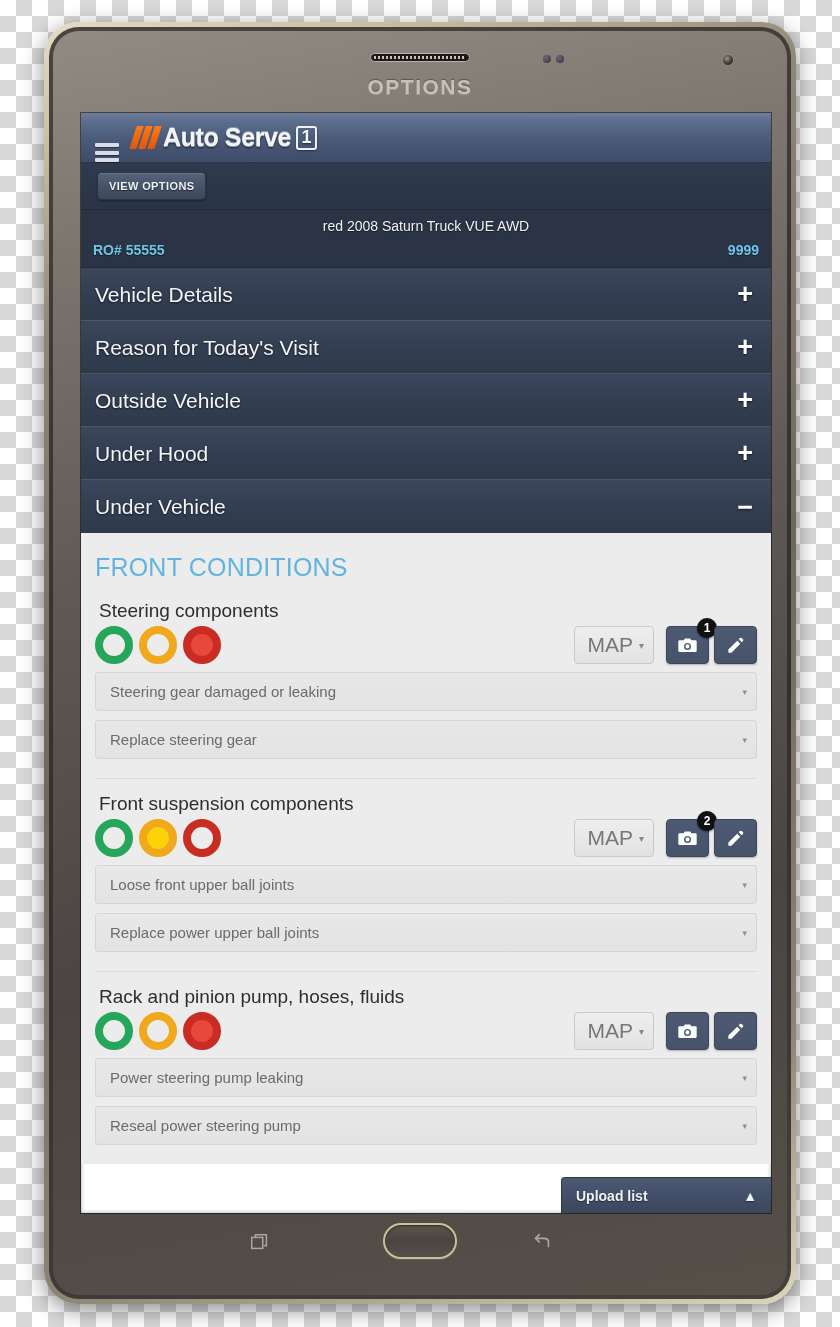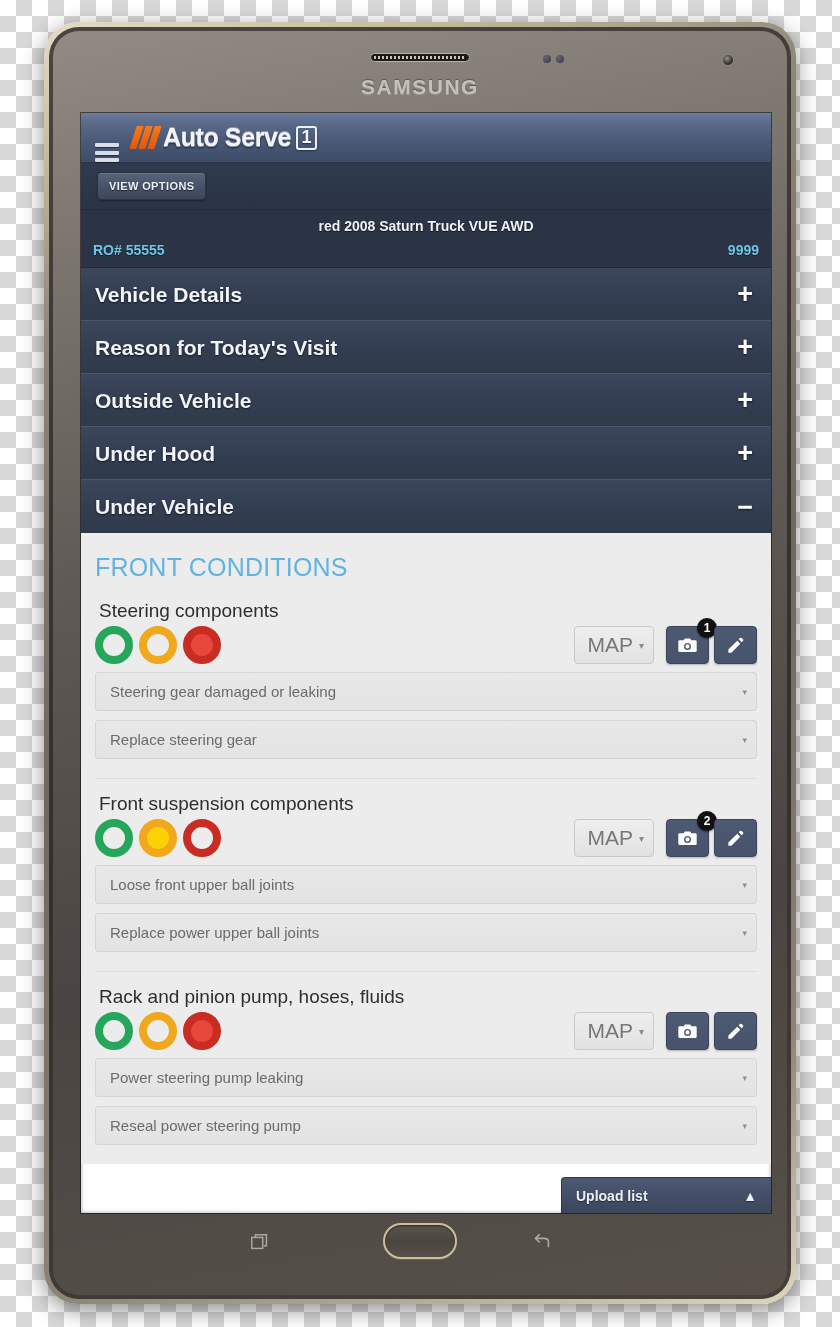--- a/index.html
+++ b/index.html
@@ -160,21 +160,21 @@
 
   
   #vehicle-bar {
     background: #2b3445;
     padding: 8px 12px 9px;
     border-bottom: 1px solid #222b3b;
   }
   #vehicle-title {
     text-align: center;
     color: #f0f2f6;
-    font-size: 14px; font-weight: bold;
+    font-size: 14px; font-weight: normal;
     text-shadow: 0 1px 1px rgba(0,0,0,.6);
     margin-bottom: 8px;
   }
   #ro-row {
     display: flex; justify-content: space-between; align-items: baseline;
     color: #6fc6e8;
     font-size: 14px; font-weight: bold;
     text-shadow: 0 1px 1px rgba(0,0,0,.5);
   }
 
@@ -183,21 +183,21 @@
     height: 53px;
     background: linear-gradient(180deg, #3b465c 0%, #333e52 50%, #2e3949 100%);
     border-bottom: 1px solid #4c566b;
     border-top: 1px solid #46506596;
     display: flex; align-items: center; justify-content: space-between;
     padding: 0 18px 0 14px;
     cursor: pointer;
   }
   .acc-title {
     color: #f3f5f8;
-    font-size: 21px; font-weight: bold;
+    font-size: 21px; font-weight: normal;
     text-shadow: 0 1px 2px rgba(0,0,0,.6);
   }
   .acc-toggle {
     color: #ffffff;
     font-size: 27px; font-weight: bold; line-height: 1;
     text-shadow: 0 1px 2px rgba(0,0,0,.6);
   }
   .acc-header.open { border-bottom: none; }
 
   
@@ -338,21 +338,21 @@
   <div id="bezel">
     <div id="bezel-inner">
 
       <div id="top-hw">
         <div id="speaker">
           <div id="speaker-dots"></div>
         </div>
         <div class="sensor" id="sensor1"></div>
         <div class="sensor" id="sensor2"></div>
         <div id="front-cam"></div>
-        <div id="samsung">SAMSUNG</div>
+        <div id="samsung">OPTIONS</div>
       </div>
 
       <div id="screen">
 
         <div id="app-header">
           <div id="hamburger">
             <span></span>
             <span></span>
             <span></span>
           </div>

